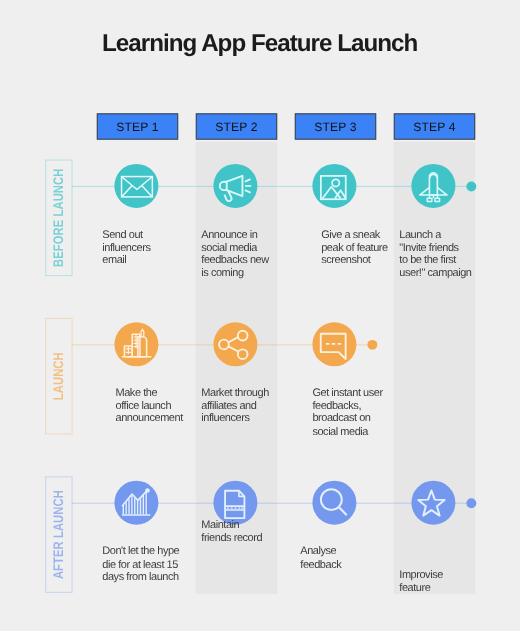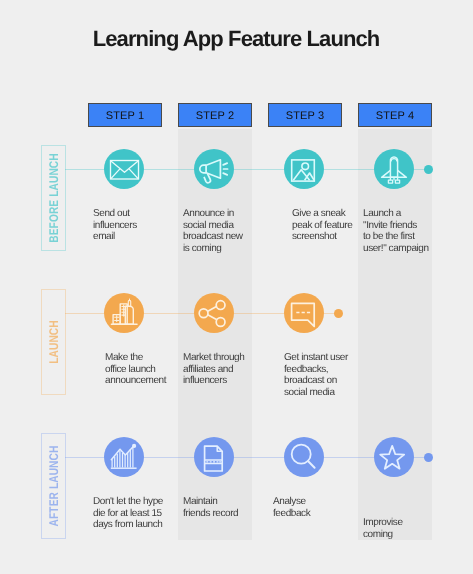--- a/index.html
+++ b/index.html
@@ -127,21 +127,21 @@
             <path d="M26.4 10.8 L26.4 29.2 L12.1 23.8 L12.1 16.2 Z" fill="none" stroke="#d9fafb" stroke-width="1.7" stroke-linejoin="round"></path>
             <path d="M12.1 16.2 L9.6 16.2 A3.8 3.8 0 0 0 9.6 23.8 L12.1 23.8" fill="none" stroke="#d9fafb" stroke-width="1.7" stroke-linejoin="round"></path>
             <path d="M13.2 24.2 L16.3 30.5 A2.4 2.4 0 0 1 12.0 32.6 L10.0 27.9" fill="none" stroke="#d9fafb" stroke-width="1.7" stroke-linejoin="round"></path>
             <path d="M29.2 15.9 L33.2 14.1 M29.5 20 L33.6 20 M29.2 24.1 L33.2 25.9" fill="none" stroke="#d9fafb" stroke-width="1.7" stroke-linecap="round"></path>
           </svg>
         </span>
       </div>
       <div class="caption" style="left: 183px; top: 208px;">
         <div class="capline">Announce in</div>
         <div class="capline">social media</div>
-        <div class="capline">broadcast new</div>
+        <div class="capline">feedbacks new</div>
         <div class="capline">is coming</div>
       </div>
       <div class="iconcircle" style="left: 284px; top: 149px; background: rgb(64, 196, 200);">
         <span>
           <svg width="40" height="40" viewBox="0 0 40 40">
             <rect x="7.7" y="10.9" width="22.6" height="21.2" fill="none" stroke="#d9fafb" stroke-width="1.6"></rect>
             <circle cx="21.2" cy="17.3" r="3.3" fill="none" stroke="#d9fafb" stroke-width="1.6"></circle>
             <path d="M9.3 31.3 L17.2 20.8 L25.6 31.3" fill="none" stroke="#d9fafb" stroke-width="1.6" stroke-linejoin="round"></path>
             <path d="M20.6 31.3 L25.6 24.0 L30.2 31.3" fill="none" stroke="#d9fafb" stroke-width="1.6" stroke-linejoin="round"></path>
           </svg>
@@ -250,21 +250,21 @@
       <div class="iconcircle" style="left: 194px; top: 437px; background: rgb(116, 152, 238);">
         <span>
           <svg width="40" height="40" viewBox="0 0 40 40">
             <path d="M10.6 9.1 L23.2 9.1 L28.2 14.3 L28.2 34.0 L10.6 34.0 Z" fill="none" stroke="#e3eeff" stroke-width="1.7" stroke-linejoin="round"></path>
             <path d="M23.2 9.1 L23.2 14.3 L28.2 14.3" fill="none" stroke="#e3eeff" stroke-width="1.5" stroke-linejoin="round"></path>
             <path d="M10.6 23.1 L28.2 23.1 M10.6 26.6 L28.2 26.6" stroke="#e3eeff" stroke-width="1.5" fill="none"></path>
             <path d="M12.3 24.9 L14.2 24.9 M15.7 24.9 L17.6 24.9 M19.1 24.9 L21 24.9 M22.5 24.9 L24.4 24.9 M25.2 24.9 L27.1 24.9" stroke="#e3eeff" stroke-width="1.3" fill="none"></path>
           </svg>
         </span>
       </div>
-      <div class="caption" style="left: 183px; top: 496px;">
+      <div class="caption" style="left: 183px; top: 472px;">
         <div class="capline">Maintain</div>
         <div class="capline">friends record</div>
       </div>
       <div class="iconcircle" style="left: 284px; top: 437px; background: rgb(116, 152, 238);">
         <span>
           <svg width="40" height="40" viewBox="0 0 40 40">
             <circle cx="17.2" cy="17.2" r="9.5" fill="none" stroke="#e3eeff" stroke-width="1.8"></circle>
             <path d="M24.2 24.2 L30.6 30.8" stroke="#e3eeff" stroke-width="2" fill="none" stroke-linecap="round"></path>
           </svg>
         </span>
@@ -275,16 +275,16 @@
       </div>
       <div class="iconcircle" style="left: 374px; top: 437px; background: rgb(116, 152, 238);">
         <span>
           <svg width="40" height="40" viewBox="0 0 40 40">
             <path d="M18.2 8.9 L21.32 17.21 L30.18 17.61 L23.24 23.14 L25.61 31.69 L18.2 26.8 L10.79 31.69 L13.16 23.14 L6.22 17.61 L15.08 17.21 Z" fill="none" stroke="#e3eeff" stroke-width="1.8" stroke-linejoin="round"></path>
           </svg>
         </span>
       </div>
       <div class="caption" style="left: 363px; top: 496px; margin-top: 21px;">
         <div class="capline">Improvise</div>
-        <div class="capline">coming</div>
+        <div class="capline">feature</div>
       </div>
     </div>
 </div>
 
 </body></html>

